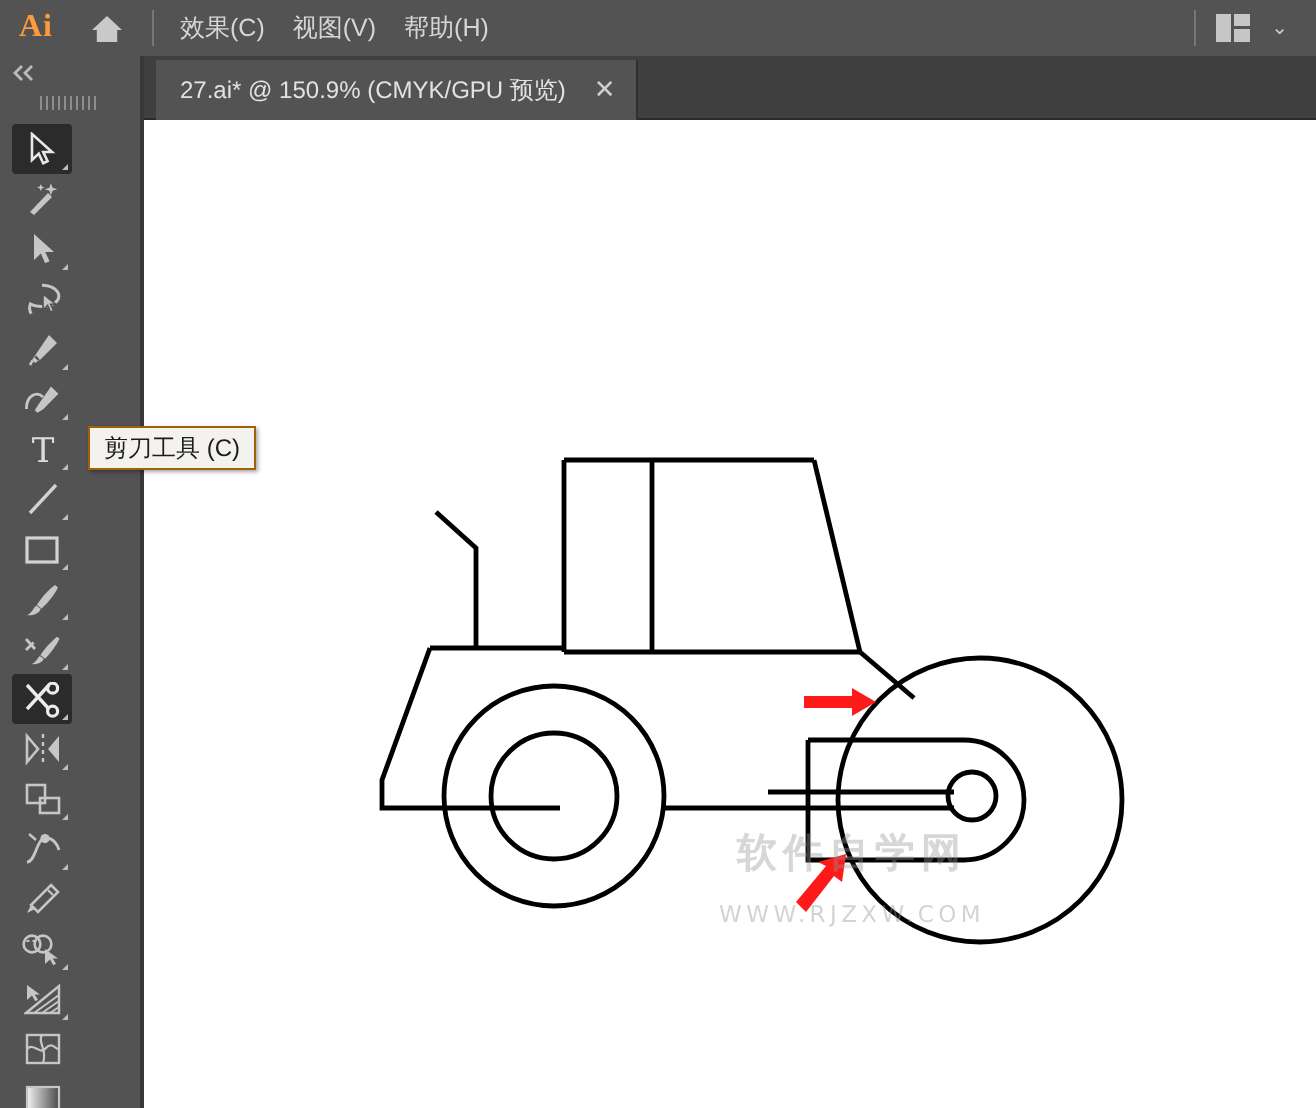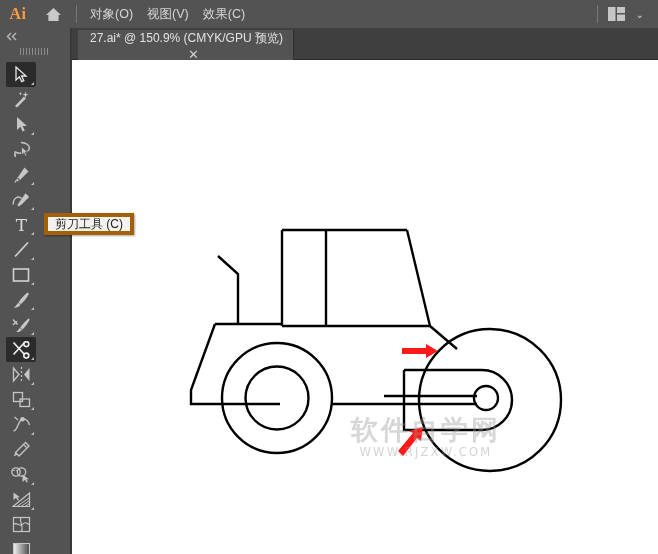--- a/index.html
+++ b/index.html
@@ -33,21 +33,21 @@
   .chev { color: #cfcfcf; font-size: 10px; padding: 0 6px; }
 
   
   .tabbar {
     position: absolute; left: 72px; top: 28px; width: 586px; height: 32px;
     background: #3f3f3f; border-bottom: 1px solid #2a2a2a;
   }
   .doc-tab {
     position: absolute; left: 6px; top: 2px; height: 30px;
     background: #535353; display: flex; align-items: center;
-    padding: 0 10px 0 12px; border-right: 1px solid #2f2f2f; flex-direction: column;
+    padding: 0 10px 0 12px; border-right: 1px solid #2f2f2f;
   }
   .doc-tab-label { color: #e2e2e2; font-size: 12px; white-space: nowrap; }
   .doc-tab-close { color: #cfcfcf; font-size: 13px; margin-left: 14px; cursor: pointer; }
 
   
   .toolpanel {
     position: absolute; left: 0; top: 28px; width: 72px; height: 526px;
     background: #535353; border-right: 2px solid #383838;
   }
   .collapse-row { height: 16px; display: flex; align-items: center; padding-left: 6px; }
@@ -64,63 +64,63 @@
   .tool.active { background: #2b2b2b; border-radius: 2px; }
   .tool .corner {
     position: absolute; right: 2px; bottom: 2px;
     width: 0; height: 0; border-left: 3px solid transparent; border-bottom: 3px solid #bdbdbd;
   }
   .tool svg { display: block; }
 
   
   .tooltip {
     position: absolute; left: 44px; top: 213px; height: 22px;
-    background: #f4f2ef; border: 4px solid #a16207;
+    background: #f4f2ef; border: 1px solid #a16207;
     display: flex; align-items: center; padding: 0 7px;
     font-size: 12px; color: #1c1c1c; white-space: nowrap;
     box-shadow: 1px 1px 2px rgba(0,0,0,.35); z-index: 40;
   }
 
   
   .canvas {
     position: absolute; left: 74px; top: 60px; width: 584px; height: 494px;
     background: #ffffff; overflow: hidden;
   }
   .canvas svg { position: absolute; left: 0; top: 0; }
   .watermark {
     position: absolute; left: 246px; top: 356px; width: 212px;
     text-align: center; pointer-events: none; user-select: none;
   }
   .wm-main {
-    font-size: 27px; font-weight: bold; color: rgba(150,150,150,.38);
+    font-size: 20px; font-weight: bold; color: rgba(150,150,150,.38);
     letter-spacing: 3px; line-height: 1;
     font-family: "DejaVu Sans", "Liberation Sans", sans-serif;
   }
   .wm-sub {
     font-size: 11.5px; color: rgba(150,150,150,.42);
-    letter-spacing: 2.2px; margin-top: 2px;
+    letter-spacing: 2.2px; margin-top: 14px;
     font-family: "DejaVu Sans", "Liberation Sans", sans-serif;
   }
 </style>
 </head>
 <body>
 
 <div id="app">
 
   <div class="menubar">
     <div class="ai-logo">Ai</div>
     <div class="home-icon">
       <svg width="17" height="15" viewBox="0 0 17 15">
         <path d="M8.5 1 L16 8 L13.6 8 L13.6 14 L3.4 14 L3.4 8 L1 8 Z" fill="#c9c9c9"></path>
       </svg>
     </div>
     <div class="vsep"></div>
-    <div class="menu-item">对象(O)</div>
+    <div class="menu-item">效果(C)</div>
     <div class="menu-item">视图(V)</div>
-    <div class="menu-item">效果(C)</div>
+    <div class="menu-item">帮助(H)</div>
     <div class="menubar-right">
       <div class="vsep"></div>
       <div class="ws-icon">
         <svg width="17" height="14" viewBox="0 0 17 14">
           <rect x="0" y="0" width="7.5" height="14" fill="#c6c6c6"></rect>
           <rect x="9" y="0" width="8" height="6" fill="#c6c6c6"></rect>
           <rect x="9" y="7.5" width="8" height="6.5" fill="#c6c6c6"></rect>
         </svg>
       </div>
       <div class="chev">⌄</div>

